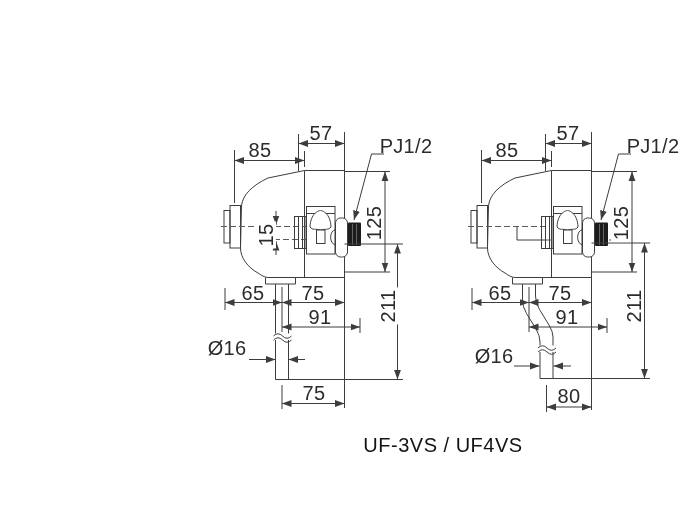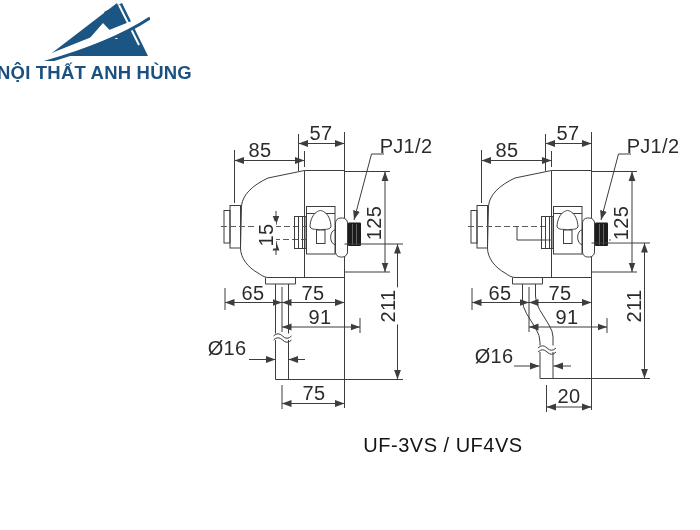--- a/index.html
+++ b/index.html
@@ -12,31 +12,20 @@
   .title{position:absolute;transform:translate(-50%,-50%);font-size:20px;line-height:1;
          color:#141414;letter-spacing:.5px;white-space:nowrap;}
   .brand-text{position:absolute;left:-3px;top:62px;font-size:18.5px;font-weight:bold;
               color:#1b5180;white-space:nowrap;letter-spacing:.2px;}
 </style>
 </head>
 <body>
 
 <div class="canvas">
 
-  <div style="position:absolute;left:0;top:0;width:200px;height:92px;">
-    <svg style="left:38px;top:1px;" width="112" height="60" viewBox="0 0 112 60">
-      <polygon points="79,2 10,55 98,55" fill="#1b5583"></polygon>
-      <polygon points="84,2 110,55 92,55 66,11" fill="#1b5583"></polygon>
-      <line x1="81" y1="4" x2="101" y2="44" stroke="#fff" stroke-width="2"></line>
-      <polygon points="65,22 51,38 80,38" fill="#fff"></polygon>
-      <line x1="2" y1="61" x2="112" y2="17" stroke="#fff" stroke-width="8"></line>
-      <path d="M4,62 C40,52 80,38 112,17" stroke="#1b5583" stroke-width="3" fill="none"></path>
-    </svg>
-    <div class="brand-text">NỘI THẤT ANH HÙNG</div>
-  </div>
 
   <svg width="700" height="530" viewBox="0 0 700 530">
     <defs>
       <marker id="arr" viewBox="0 0 10 8" refX="9.5" refY="4" markerWidth="10" markerHeight="8" orient="auto-start-reverse" markerUnits="userSpaceOnUse">
         <path d="M0,0.6 L9.5,4 L0,7.4 Z" fill="#3d3d3d"></path>
       </marker>
     </defs>
 
     <g stroke="#3d3d3d" stroke-width="1" fill="none">
 
@@ -186,18 +175,18 @@
   <div>
     <span class="dim" style="left:568px;top:133px;">57</span>
     <span class="dim" style="left:507px;top:150px;">85</span>
     <span class="dim" style="left:653px;top:146px;">PJ1/2</span>
     <span class="dim rot" style="left:621px;top:223px;">125</span>
     <span class="dim" style="left:500px;top:293px;">65</span>
     <span class="dim" style="left:560px;top:293px;">75</span>
     <span class="dim" style="left:567px;top:317px;">91</span>
     <span class="dim rot" style="left:634px;top:306px;">211</span>
     <span class="dim" style="left:494px;top:356px;">Ø16</span>
-    <span class="dim" style="left:569px;top:396px;">20</span>
+    <span class="dim" style="left:569px;top:396px;">80</span>
   </div>
 
   <span class="title" style="left:443px;top:445px;">UF-3VS / UF4VS</span>
 
 </div>
 
 </body></html>

